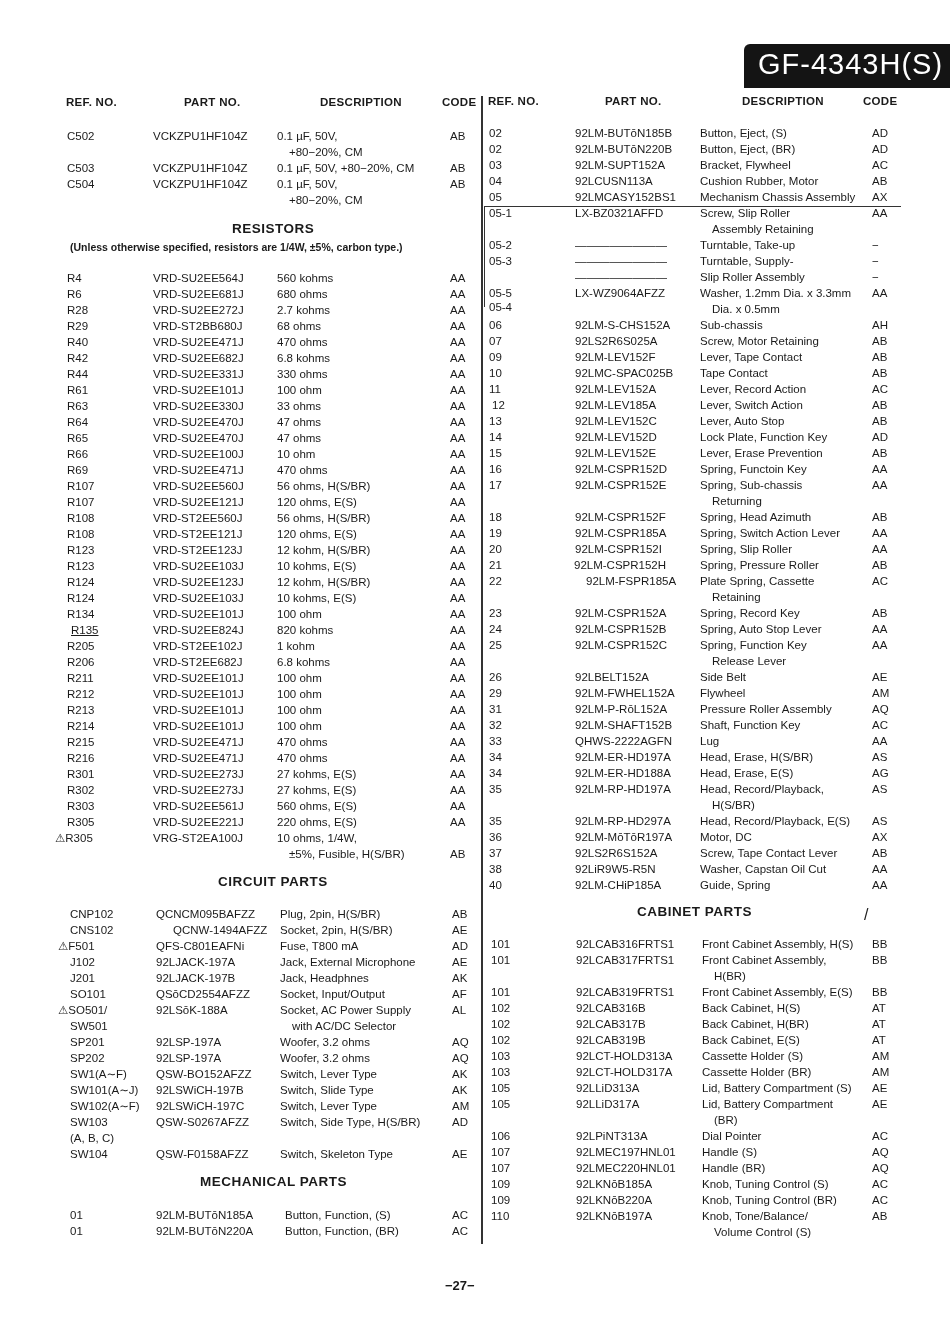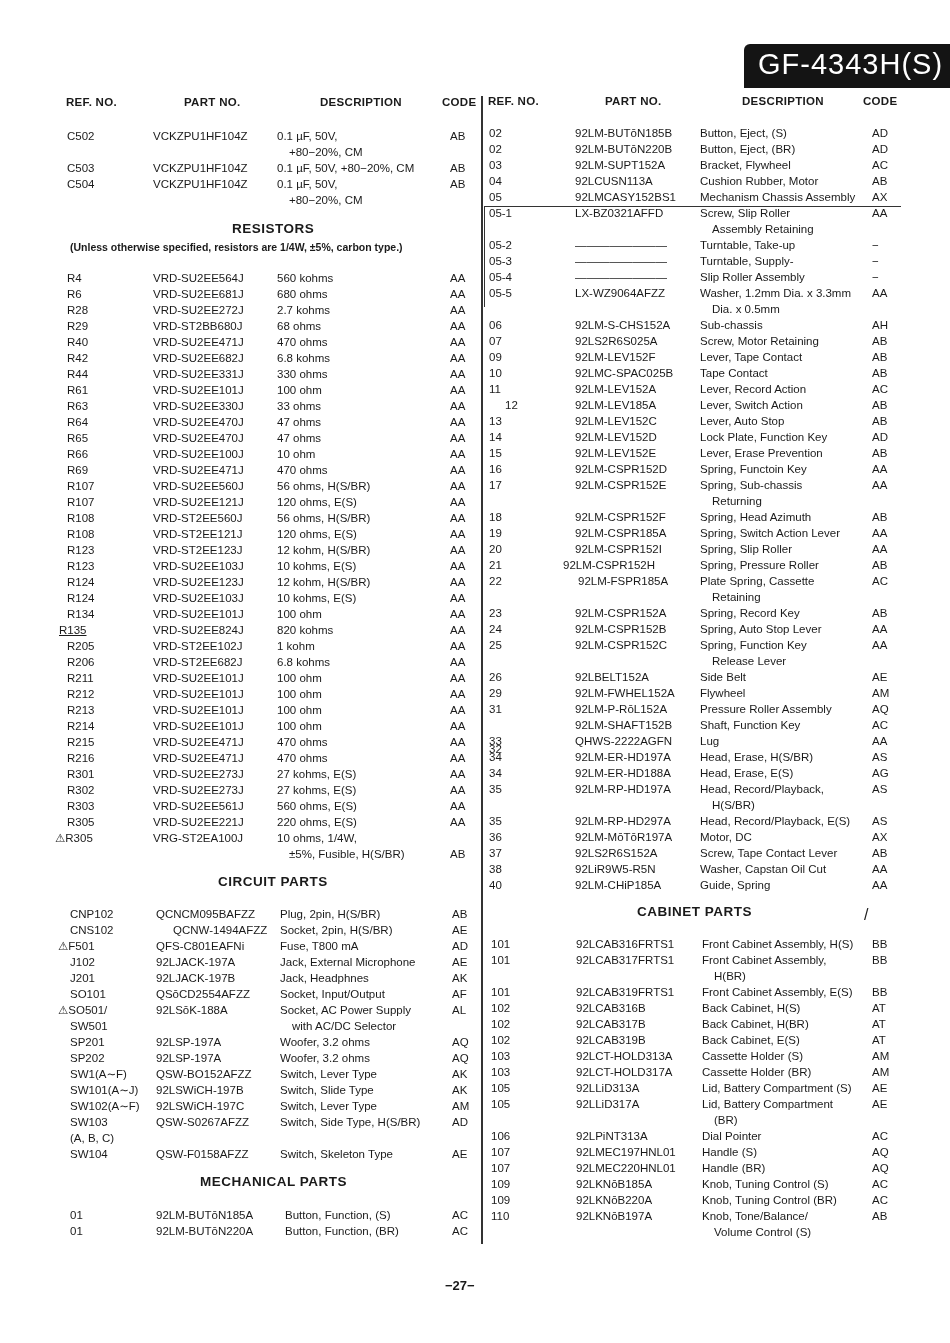--- a/index.html
+++ b/index.html
@@ -194,21 +194,21 @@
       <span style="left: 277px;">10 kohms, E(S)</span>
       <span style="left: 450px;">AA</span>
     </div>
     <div class="row" style="left: 0px; top: 606px; width: 100%;">
       <span style="left: 67px;">R134</span>
       <span style="left: 153px;">VRD-SU2EE101J</span>
       <span style="left: 277px;">100 ohm</span>
       <span style="left: 450px;">AA</span>
     </div>
     <div class="row" style="left: 0px; top: 622px; width: 100%;">
-      <span style="left: 59px; text-decoration: underline;">R135</span>
+      <span style="left: 71px; text-decoration: underline;">R135</span>
       <span style="left: 153px;">VRD-SU2EE824J</span>
       <span style="left: 277px;">820 kohms</span>
       <span style="left: 450px;">AA</span>
     </div>
     <div class="row" style="left: 0px; top: 638px; width: 100%;">
       <span style="left: 67px;">R205</span>
       <span style="left: 153px;">VRD-ST2EE102J</span>
       <span style="left: 277px;">1 kohm</span>
       <span style="left: 450px;">AA</span>
     </div>
@@ -437,21 +437,21 @@
       <span style="left: 220px;">Turntable, Take-up</span>
       <span style="left: 392px;">−</span>
     </div>
     <div class="row" style="left: 0px; top: 253px; width: 100%;">
       <span style="left: 9px;">05-3</span>
       <span style="left: 95px;">————————</span>
       <span style="left: 220px;">Turntable, Supply-</span>
       <span style="left: 392px;">−</span>
     </div>
     <div class="row" style="left: 0px; top: 269px; width: 100%;">
-      <span style="left: 9px;">05-4</span>
+      <span style="left: 9px; margin-top: 30px;">05-4</span>
       <span style="left: 95px;">————————</span>
       <span style="left: 220px;">Slip Roller Assembly</span>
       <span style="left: 392px;">−</span>
     </div>
     <div class="row" style="left: 0px; top: 285px; width: 100%;">
       <span style="left: 9px;">05-5</span>
       <span style="left: 95px;">LX-WZ9064AFZZ</span>
       <span style="left: 220px;">Washer, 1.2mm Dia. x 3.3mm</span>
       <span style="left: 392px;">AA</span>
     </div>
@@ -482,21 +482,21 @@
       <span style="left: 220px;">Tape Contact</span>
       <span style="left: 392px;">AB</span>
     </div>
     <div class="row" style="left: 0px; top: 381px; width: 100%;">
       <span style="left: 9px;">11</span>
       <span style="left: 95px;">92LM-LEV152A</span>
       <span style="left: 220px;">Lever, Record Action</span>
       <span style="left: 392px;">AC</span>
     </div>
     <div class="row" style="left: 0px; top: 397px; width: 100%;">
-      <span style="left: 25px;">12</span>
+      <span style="left: 12px;">12</span>
       <span style="left: 95px;">92LM-LEV185A</span>
       <span style="left: 220px;">Lever, Switch Action</span>
       <span style="left: 392px;">AB</span>
     </div>
     <div class="row" style="left: 0px; top: 413px; width: 100%;">
       <span style="left: 9px;">13</span>
       <span style="left: 95px;">92LM-LEV152C</span>
       <span style="left: 220px;">Lever, Auto Stop</span>
       <span style="left: 392px;">AB</span>
     </div>
@@ -540,27 +540,27 @@
       <span style="left: 392px;">AA</span>
     </div>
     <div class="row" style="left: 0px; top: 541px; width: 100%;">
       <span style="left: 9px;">20</span>
       <span style="left: 95px;">92LM-CSPR152I</span>
       <span style="left: 220px;">Spring, Slip Roller</span>
       <span style="left: 392px;">AA</span>
     </div>
     <div class="row" style="left: 0px; top: 557px; width: 100%;">
       <span style="left: 9px;">21</span>
-      <span style="left: 83px;">92LM-CSPR152H</span>
+      <span style="left: 94px;">92LM-CSPR152H</span>
       <span style="left: 220px;">Spring, Pressure Roller</span>
       <span style="left: 392px;">AB</span>
     </div>
     <div class="row" style="left: 0px; top: 573px; width: 100%;">
       <span style="left: 9px;">22</span>
-      <span style="left: 98px;">92LM-FSPR185A</span>
+      <span style="left: 106px;">92LM-FSPR185A</span>
       <span style="left: 220px;">Plate Spring, Cassette</span>
       <span style="left: 392px;">AC</span>
     </div>
     <div class="row" style="left: 0px; top: 589px; width: 100%;">
       <span style="left: 232px;">Retaining</span>
     </div>
     <div class="row" style="left: 0px; top: 605px; width: 100%;">
       <span style="left: 9px;">23</span>
       <span style="left: 95px;">92LM-CSPR152A</span>
       <span style="left: 220px;">Spring, Record Key</span>
@@ -593,21 +593,21 @@
       <span style="left: 220px;">Flywheel</span>
       <span style="left: 392px;">AM</span>
     </div>
     <div class="row" style="left: 0px; top: 701px; width: 100%;">
       <span style="left: 9px;">31</span>
       <span style="left: 95px;">92LM-P-RōL152A</span>
       <span style="left: 220px;">Pressure Roller Assembly</span>
       <span style="left: 392px;">AQ</span>
     </div>
     <div class="row" style="left: 0px; top: 717px; width: 100%;">
-      <span style="left: 9px; margin-top: 24px;">32</span>
+      <span style="left: 9px;">32</span>
       <span style="left: 95px;">92LM-SHAFT152B</span>
       <span style="left: 220px;">Shaft, Function Key</span>
       <span style="left: 392px;">AC</span>
     </div>
     <div class="row" style="left: 0px; top: 733px; width: 100%;">
       <span style="left: 9px;">33</span>
       <span style="left: 95px;">QHWS-2222AGFN</span>
       <span style="left: 220px;">Lug</span>
       <span style="left: 392px;">AA</span>
     </div>

